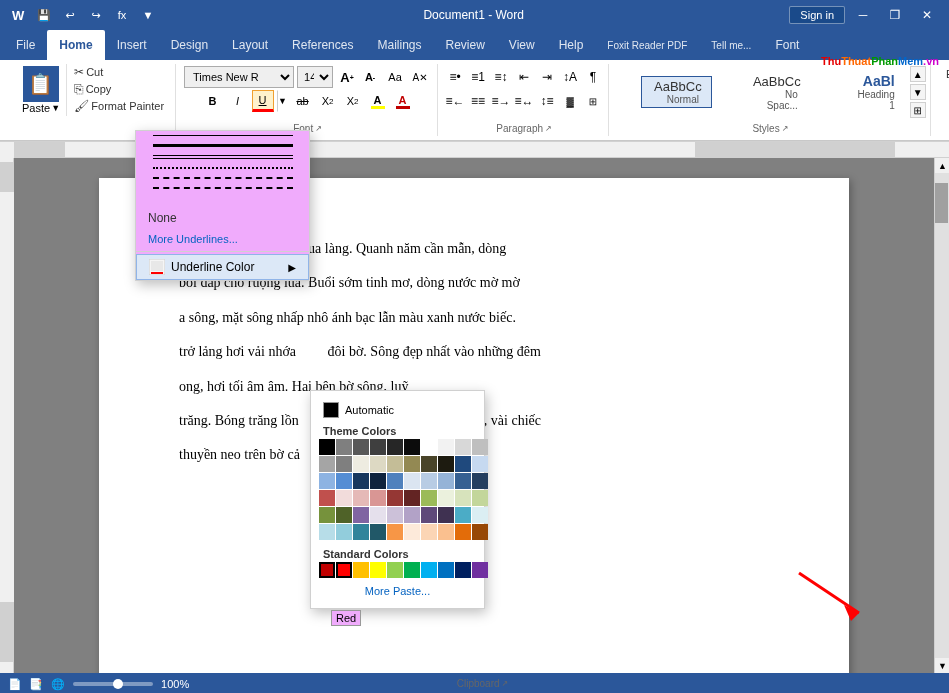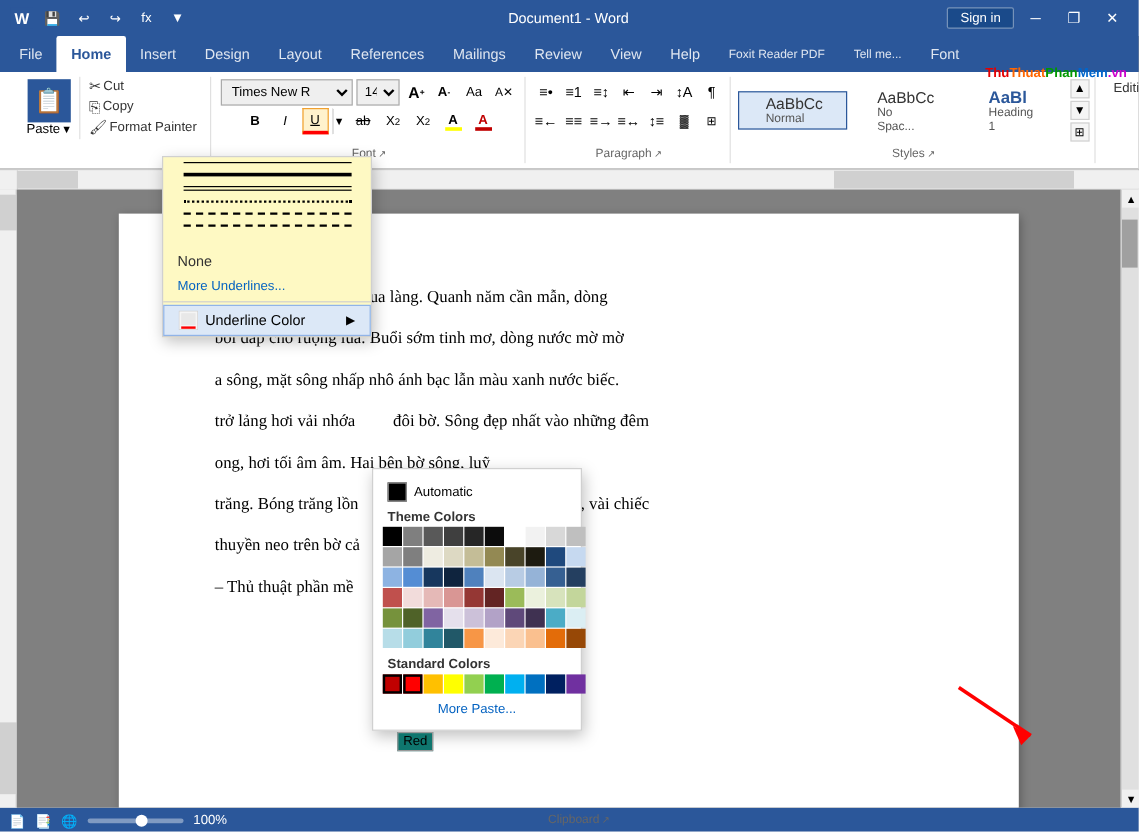--- a/index.html
+++ b/index.html
@@ -47,21 +47,21 @@
     .f-btn.active-btn { background: #fff2cc; border-color: #f0a030; }
     .f-btn.bold { font-weight: bold; }
     .f-btn.italic { font-style: italic; }
     .f-btn.strikethrough { text-decoration: line-through; }
 
     
     .para-btn { width: 22px; height: 22px; display: flex; align-items: center; justify-content: center; cursor: pointer; font-size: 12px; }
 
     
     .styles-gallery { display: flex; gap: 2px; align-items: center; }
-    .style-item { padding: 2px 22px; font-size: 12px; cursor: pointer; border: 1px solid transparent; min-width: 60px; text-align: left; }
+    .style-item { padding: 2px 12px; font-size: 12px; cursor: pointer; border: 1px solid transparent; min-width: 60px; text-align: right; margin-left: 26px; }
     .style-item.active { background: #dce8f7; border-color: #2b579a; }
     .styles-scroll { display: flex; flex-direction: column; justify-content: space-between; height: 52px; }
     .styles-scroll-btn { width: 16px; height: 16px; display: flex; align-items: center; justify-content: center; cursor: pointer; font-size: 10px; border: 1px solid #d0d0d0; background: #f5f5f5; }
     .editing-label { font-size: 11px; color: #333; cursor: pointer; padding: 2px 4px; display: flex; align-items: center; gap: 2px; }
 
     
     .ruler-area { display: flex; background: #f0f0f0; height: 16px; border-bottom: 1px solid #d0d0d0; }
     .ruler-corner { width: 15px; height: 16px; background: #f0f0f0; border-right: 1px solid #d0d0d0; }
     .ruler-h { flex: 1; background: #f0f0f0; position: relative; overflow: hidden; }
 
@@ -74,21 +74,21 @@
     .doc-page { background: white; width: 750px; min-height: 900px; padding: 60px 80px; box-shadow: 2px 2px 8px rgba(0,0,0,0.3); position: relative; font-family: 'Times New Roman', serif; font-size: 14px; line-height: 1.6; }
 
     
     .status-bar { height: 22px; background: #2b579a; display: flex; align-items: center; justify-content: space-between; padding: 0 8px; color: white; font-size: 11px; }
     .status-left { display: flex; gap: 12px; }
     .status-right { display: flex; align-items: center; gap: 8px; }
     .zoom-slider { width: 80px; height: 4px; background: rgba(255,255,255,0.4); border-radius: 2px; position: relative; }
     .zoom-thumb { width: 10px; height: 10px; background: white; border-radius: 50%; position: absolute; top: -3px; left: 40px; }
 
     
-    .underline-dropdown { position: absolute; left: 135px; top: 130px; background: #fef9c3; border: 1px solid #d0d0d0; box-shadow: 2px 4px 12px rgba(0,0,0,0.25); z-index: 1000; width: 175px; }
+    .underline-dropdown { position: absolute; left: 135px; top: 130px; background: #f0abfc; border: 1px solid #d0d0d0; box-shadow: 2px 4px 12px rgba(0,0,0,0.25); z-index: 1000; width: 175px; }
     .underline-option { padding: 4px 12px; cursor: pointer; display: flex; align-items: center; justify-content: center; }
     .u-line { width: 140px; height: 1px; background: black; }
     .u-line-thick { height: 3px; }
     .u-line-double { border-top: 1px solid black; border-bottom: 1px solid black; height: 4px; background: transparent; }
     .u-line-dotted { border-top: 2px dotted black; height: 2px; background: transparent; }
     .u-line-dashed { border-top: 2px dashed black; height: 2px; background: transparent; }
     .u-line-dash-dot { background: transparent; height: 2px; border-top: 2px dashed black; }
     .u-line-wave { background: transparent; height: 6px; border-bottom: 2px wavy black; }
     .none-label { font-size: 12px; color: #333; padding: 4px 12px; cursor: pointer; }
     .more-underlines { font-size: 11px; color: #0563c1; padding: 4px 12px; cursor: pointer; }
@@ -97,21 +97,21 @@
 
     
     .color-picker { position: absolute; left: 310px; top: 390px; background: white; border: 1px solid #d0d0d0; box-shadow: 2px 4px 12px rgba(0,0,0,0.25); z-index: 1001; width: 175px; padding: 8px; }
     .auto-color-row { display: flex; align-items: center; gap: 6px; padding: 3px 4px; cursor: pointer; font-size: 11px; }
     .auto-swatch { width: 16px; height: 16px; border: 1px solid #999; background: black; }
     .color-section-title { font-size: 11px; font-weight: bold; color: #333; padding: 4px 4px 2px; }
     .color-grid { display: grid; grid-template-columns: repeat(10, 16px); gap: 1px; margin-bottom: 4px; }
     .color-swatch { width: 16px; height: 16px; cursor: pointer; border: 1px solid transparent; }
     .color-swatch.selected { border: 2px solid #000; }
     .more-colors { font-size: 11px; color: #0563c1; padding: 3px 4px; cursor: pointer; text-align: center; }
-    .red-tooltip { position: absolute; bottom: -18px; left: 20px; background: #0f766e; border: 1px solid #999; font-size: 11px; padding: 1px 4px; }
+    .red-tooltip { position: absolute; bottom: -18px; left: 20px; background: #f0abfc; border: 1px solid #999; font-size: 11px; padding: 1px 4px; }
 
     
     .arrow-img { position: absolute; right: 50px; bottom: 70px; z-index: 500; }
 
     .ribbon-label-row { display: flex; align-items: center; justify-content: center; width: 100%; }
   </style>
 </head>
 <body>
 
 <div class="title-bar">
@@ -313,21 +313,20 @@
   </div>
   <div class="doc-content-area">
     <div class="doc-page" style="position:relative;">
       <p style="margin-bottom:12px;">bởi có con sông chảy qua làng. Quanh năm cần mẫn, dòng</p>
       <p style="margin-bottom:12px;">bồi đắp cho ruộng lúa. Buổi sớm tinh mơ, dòng nước mờ mờ</p>
       <p style="margin-bottom:12px;">a sông, mặt sông nhấp nhô ánh bạc lẫn màu xanh nước biếc.</p>
       <p style="margin-bottom:12px;">trở lảng hơi vải nhớa &nbsp;&nbsp;&nbsp;&nbsp;&nbsp;&nbsp;&nbsp; đôi bờ. Sông đẹp nhất vào những đêm</p>
       <p style="margin-bottom:12px;">ong, hơi tối âm âm. Hai bên bờ sông, luỹ</p>
       <p style="margin-bottom:12px;">trăng. Bóng trăng lồn &nbsp;&nbsp;&nbsp;&nbsp;&nbsp;&nbsp;&nbsp; ung in bóng trên dòng sông, vài chiếc</p>
       <p style="margin-bottom:12px;">thuyền neo trên bờ cả &nbsp;&nbsp;&nbsp;&nbsp;&nbsp;&nbsp;&nbsp; đẹp như tranh vẽ.</p>
-      <p style="margin-bottom:12px;">– Thủ thuật phần mề</p>
     </div>
   </div>
   <div class="doc-scroll-v">
     <div class="scroll-btn">▲</div>
     <div class="scroll-track" style="background:#e0e0e0;position:relative;">
       <div style="width:13px;height:40px;background:#a0a0a0;position:absolute;top:10px;"></div>
     </div>
     <div class="scroll-btn">▼</div>
   </div>
 </div>

